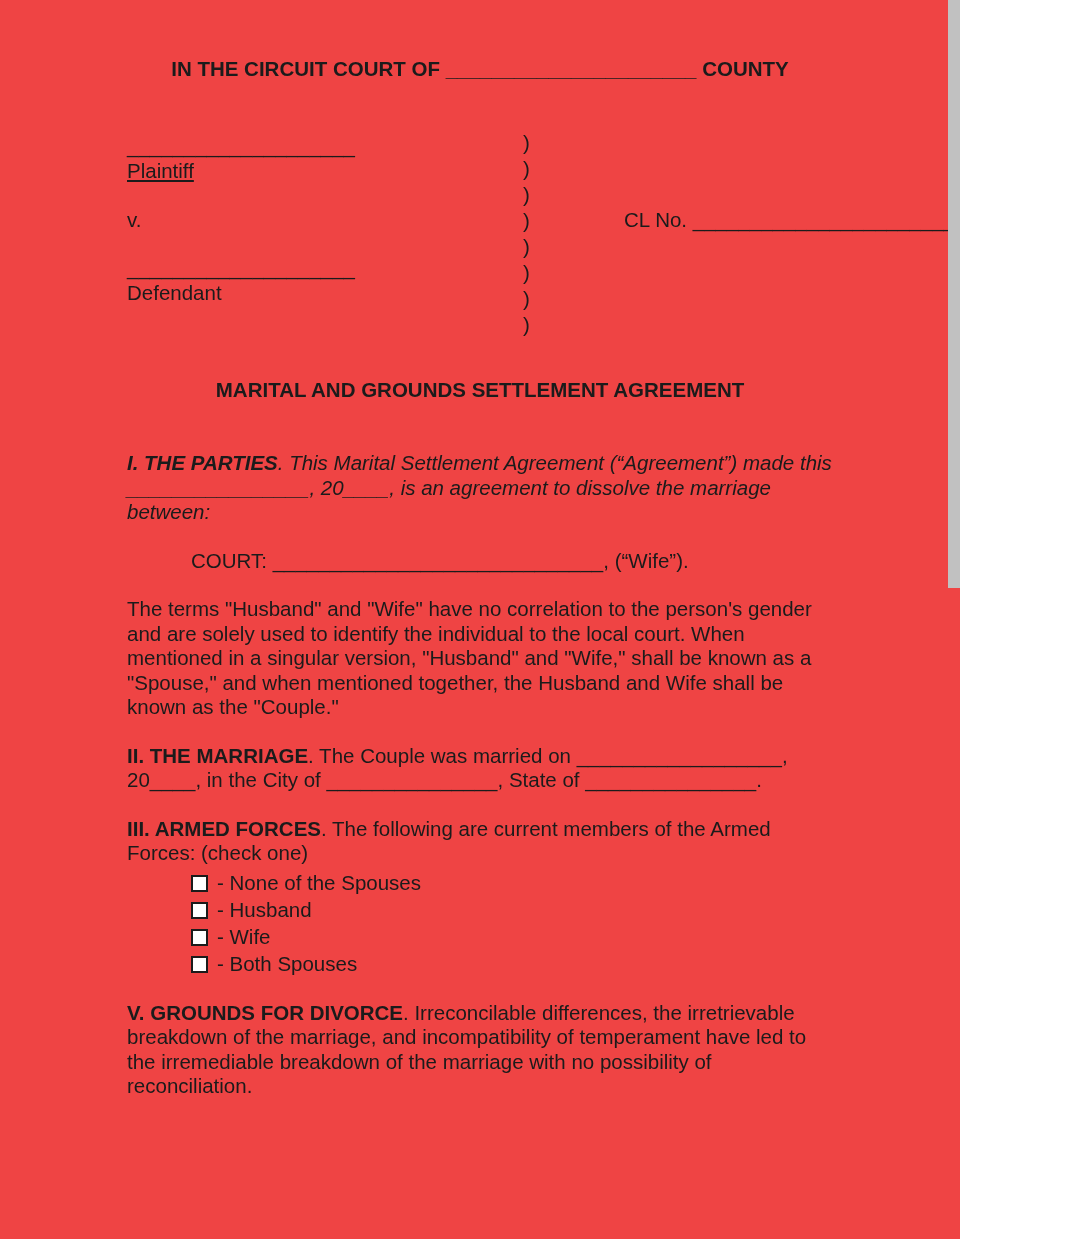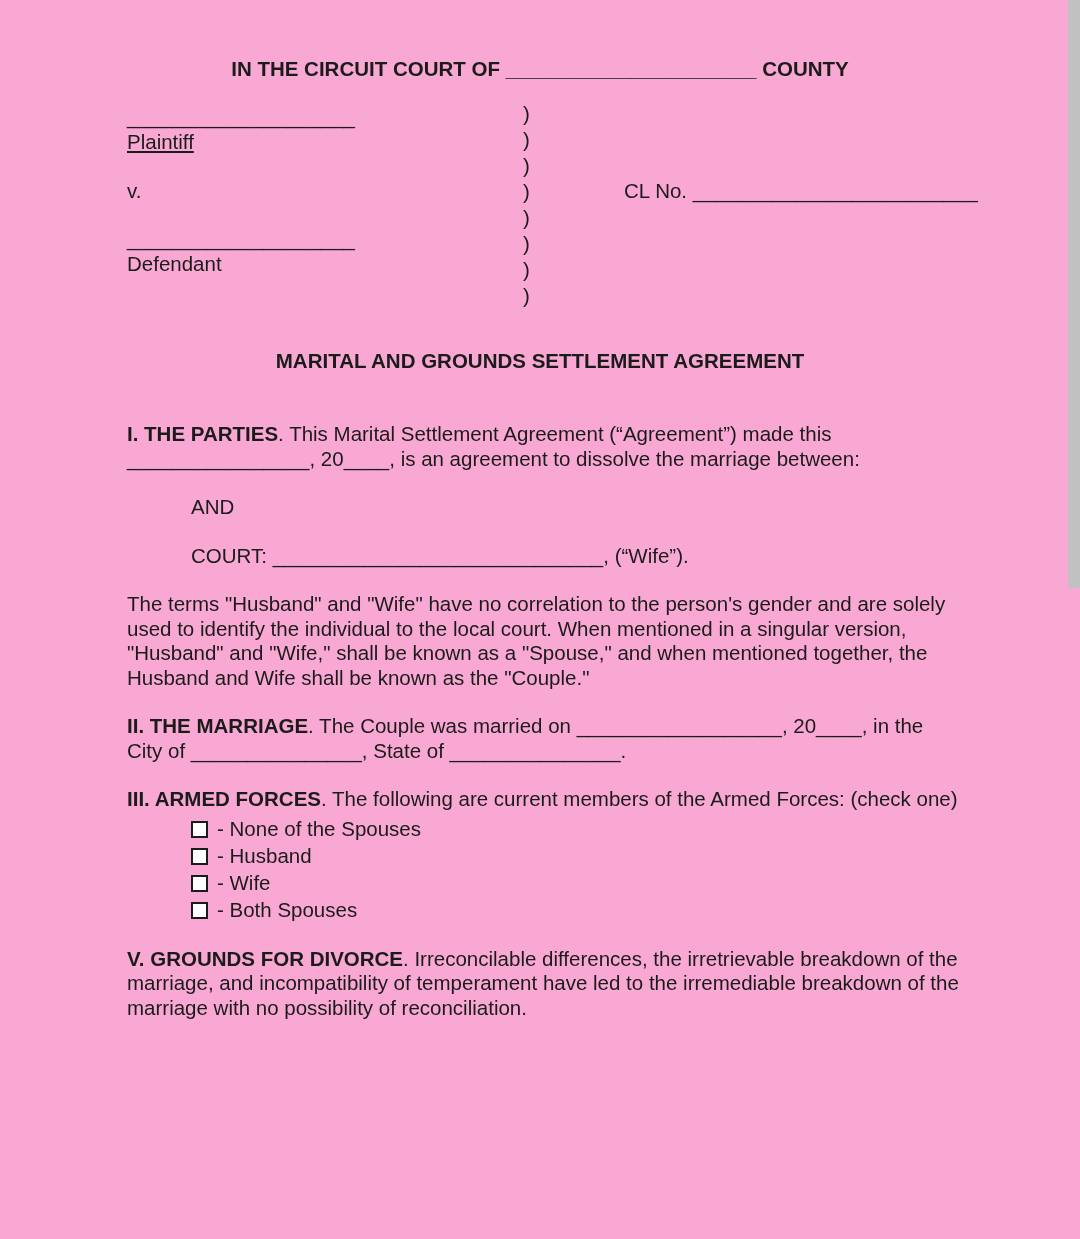--- a/index.html
+++ b/index.html
@@ -2,23 +2,23 @@
 <html><head>
 <meta charset="utf-8">
 <style>
   html, body {
     margin: 0;
     padding: 0;
     background: #ffffff;
   }
   .screen {
     position: relative;
-    width: 1080px;
+    width: 960px;
     height: 1239px;
-    background: #f9a8d4;
+    background: #ef4444;
     overflow: hidden;
   }
   .doc {
     position: absolute;
     top: 0; left: 0; right: 0; bottom: 0;
     padding: 0 120px 0 127px;
     box-sizing: border-box;
     font-family: "Liberation Sans", sans-serif;
     font-size: 20.5px;
     line-height: 24.5px;
@@ -31,33 +31,33 @@
     margin-left: -127px;
     margin-right: -120px;
   }
   .header-line { margin-top: 57px; }
   .doc-title  { margin-top: 36px; }
 
   
   .caption {
     position: relative;
     height: 212px;
-    margin-top: 19px;
+    margin-top: 48px;
   }
   .caption > div { position: absolute; }
   .cap-blank1     { top: 4px;   left: 0; }
   .cap-plaintiff  { top: 29px;  left: 0; text-decoration: underline; }
   .cap-v          { top: 78px;  left: 0; }
   .cap-blank2     { top: 126px; left: 0; }
   .cap-defendant  { top: 151px; left: 0; }
   .cap-parens     { top: 0;     left: 396px; line-height: 26px; }
   .cap-caseno     { top: 78px;  left: 497px; white-space: nowrap; text-align: right; }
 
   p.sec { margin: 24px 0 0 0; }
-  p.sec-first { margin-top: 49px; }
+  p.sec-first { margin-top: 49px; font-style: italic; }
   .line-indent { margin: 24px 0 0 64px; }
 
   .chk-list { margin: 3px 0 16px 64px; }
   .chk-item { line-height: 27px; }
   .chk-box {
     display: inline-block;
     width: 13px;
     height: 13px;
     border: 2px solid #1b1b1b;
     margin-right: 9px;
@@ -110,21 +110,20 @@
       <div class="cap-caseno">
         <span>CL No. </span><span>_________________________</span>
       </div>
     </div>
 
     <div class="center-full doc-title">MARITAL AND GROUNDS SETTLEMENT AGREEMENT</div>
 
     <p class="sec sec-first"><span class="b">I. THE PARTIES</span><span>. This Marital Settlement Agreement (“Agreement”) made this </span><span>________________</span><span>, 20</span><span>____</span><span>, is an agreement to dissolve the marriage between:</span></p>
 
 
-    <div class="line-indent">AND</div>
 
     <div class="line-indent"><span>COURT: </span><span>_____________________________</span><span>, (“Wife”).</span></div>
 
     <p class="sec">The terms "Husband" and "Wife" have no correlation to the person's gender and are solely used to identify the individual to the local court. When mentioned in a singular version, "Husband" and "Wife," shall be known as a "Spouse," and when mentioned together, the Husband and Wife shall be known as the "Couple."</p>
 
     <p class="sec"><span class="b">II. THE MARRIAGE</span><span>. The Couple was married on </span><span>__________________</span><span>, 20</span><span>____</span><span>, in the City of </span><span>_______________</span><span>, State of </span><span>_______________</span><span>.</span></p>
 
     <p class="sec"><span class="b">III. ARMED FORCES</span><span>. The following are current members of the Armed Forces: (check one)</span></p>
 
     <div class="chk-list">

